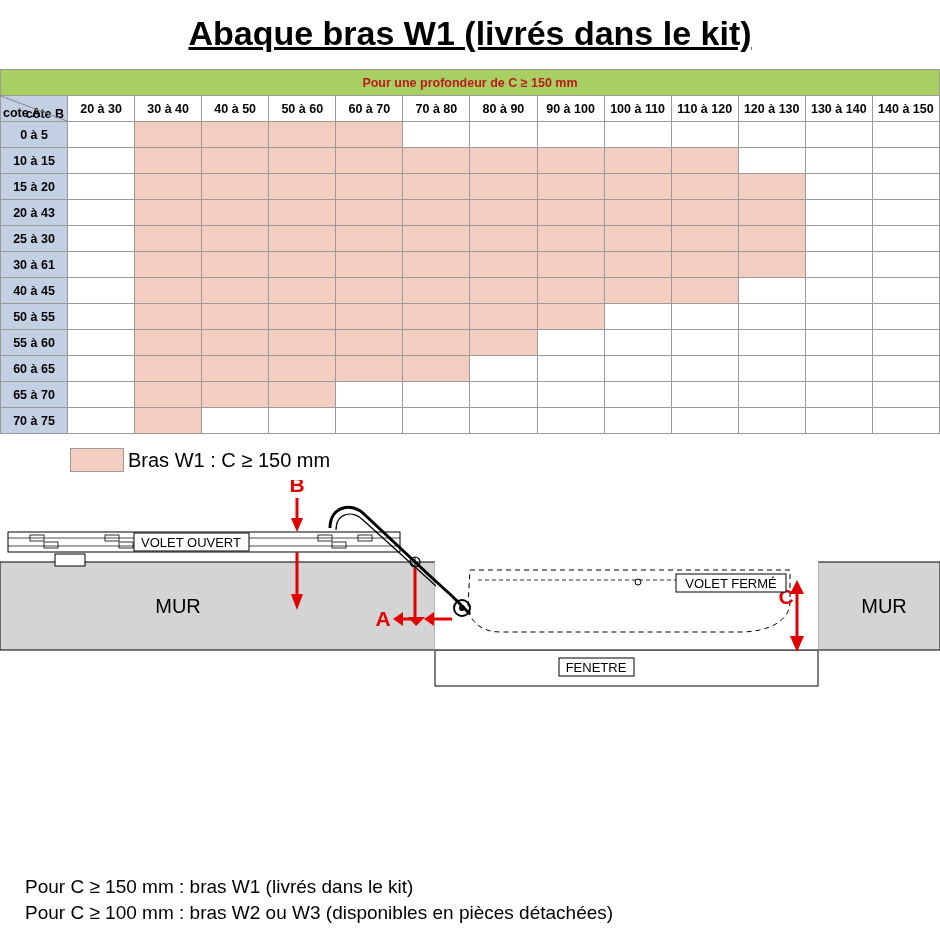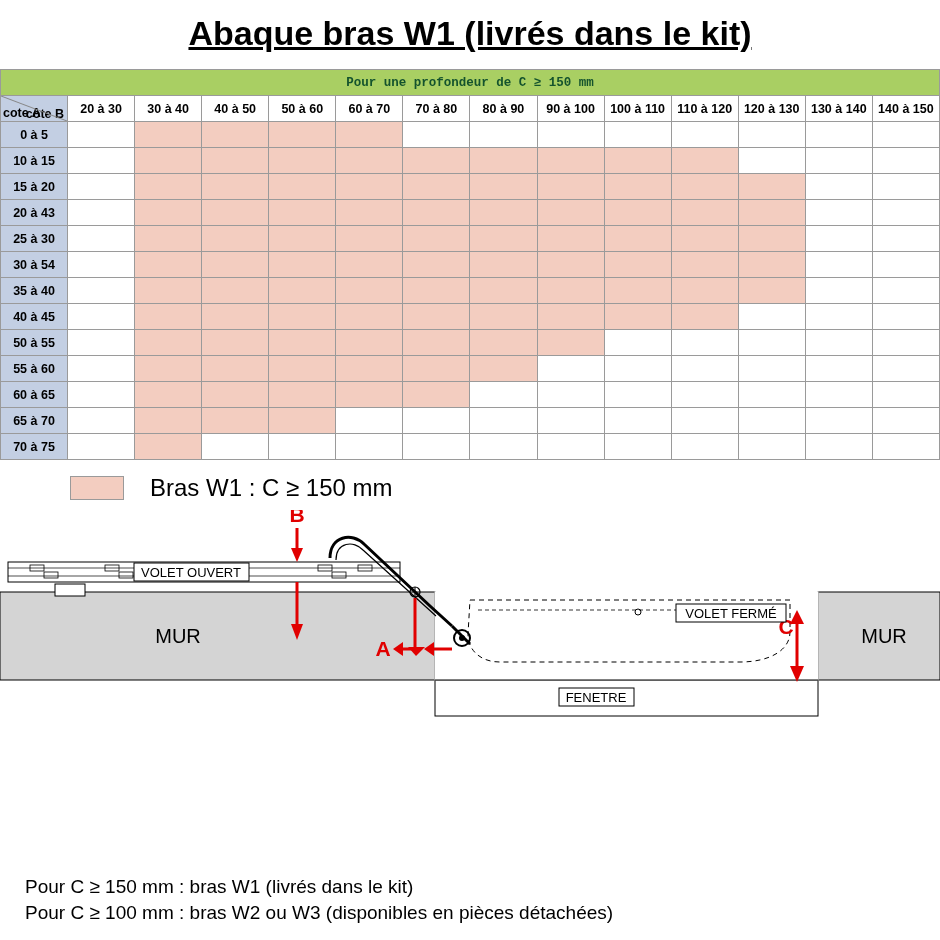--- a/index.html
+++ b/index.html
@@ -34,28 +34,27 @@
     border:1px solid #9a9a9a;
     font-size:12.5px;
     font-weight:bold;
     text-align:center;
     height:26px;
     padding:0;
     box-sizing:border-box;
   }
   .greenbar{
     background:#a9cf63;
-    color:#14532d;
+    color:#b91c1c;
     font-size:17px;
     font-weight:normal;
     text-align:left;
     padding-left:6px;
     height:28px;
     border:1px solid #9a9a9a;
-    font-family:Liberation Mono, monospace;
   }
   .corner{
     background:#c3cfe3;
     position:relative;
     font-size:10px;
     font-weight:bold;
     width:62px;
   }
   .corner .cb{
     position:absolute;right:3px;top:11px;
@@ -85,22 +84,22 @@
     display:flex;
     align-items:center;
     padding-left:70px;
   }
   .legend .swatch{
     width:52px;height:22px;
     background:#f3cdc0;
     border:1px solid #9a9a9a;
   }
   .legend .ltext{
-    margin-left:26px;
-    font-size:24px;
+    margin-left:4px;
+    font-size:20px;
   }
 
   
   .drawing{
     position:relative;
     width:940px;
     height:240px;
     margin-top:8px;
   }
   .drawing svg{display:block;}
@@ -227,37 +226,21 @@
           <td class="fill"></td>
           <td class="fill"></td>
           <td class="fill"></td>
           <td class="fill"></td>
           <td class="fill"></td>
           <td class="fill"></td>
           <td class="empty"></td>
           <td class="empty"></td>
         </tr>
         <tr>
-          <td class="rowhead">30 à 54</td>
-          <td class="empty"></td>
-          <td class="fill"></td>
-          <td class="fill"></td>
-          <td class="fill"></td>
-          <td class="fill"></td>
-          <td class="fill"></td>
-          <td class="fill"></td>
-          <td class="fill"></td>
-          <td class="fill"></td>
-          <td class="fill"></td>
-          <td class="fill"></td>
-          <td class="empty"></td>
-          <td class="empty"></td>
-        </tr>
-        <tr>
-          <td class="rowhead">35 à 40</td>
+          <td class="rowhead">30 à 61</td>
           <td class="empty"></td>
           <td class="fill"></td>
           <td class="fill"></td>
           <td class="fill"></td>
           <td class="fill"></td>
           <td class="fill"></td>
           <td class="fill"></td>
           <td class="fill"></td>
           <td class="fill"></td>
           <td class="fill"></td>

